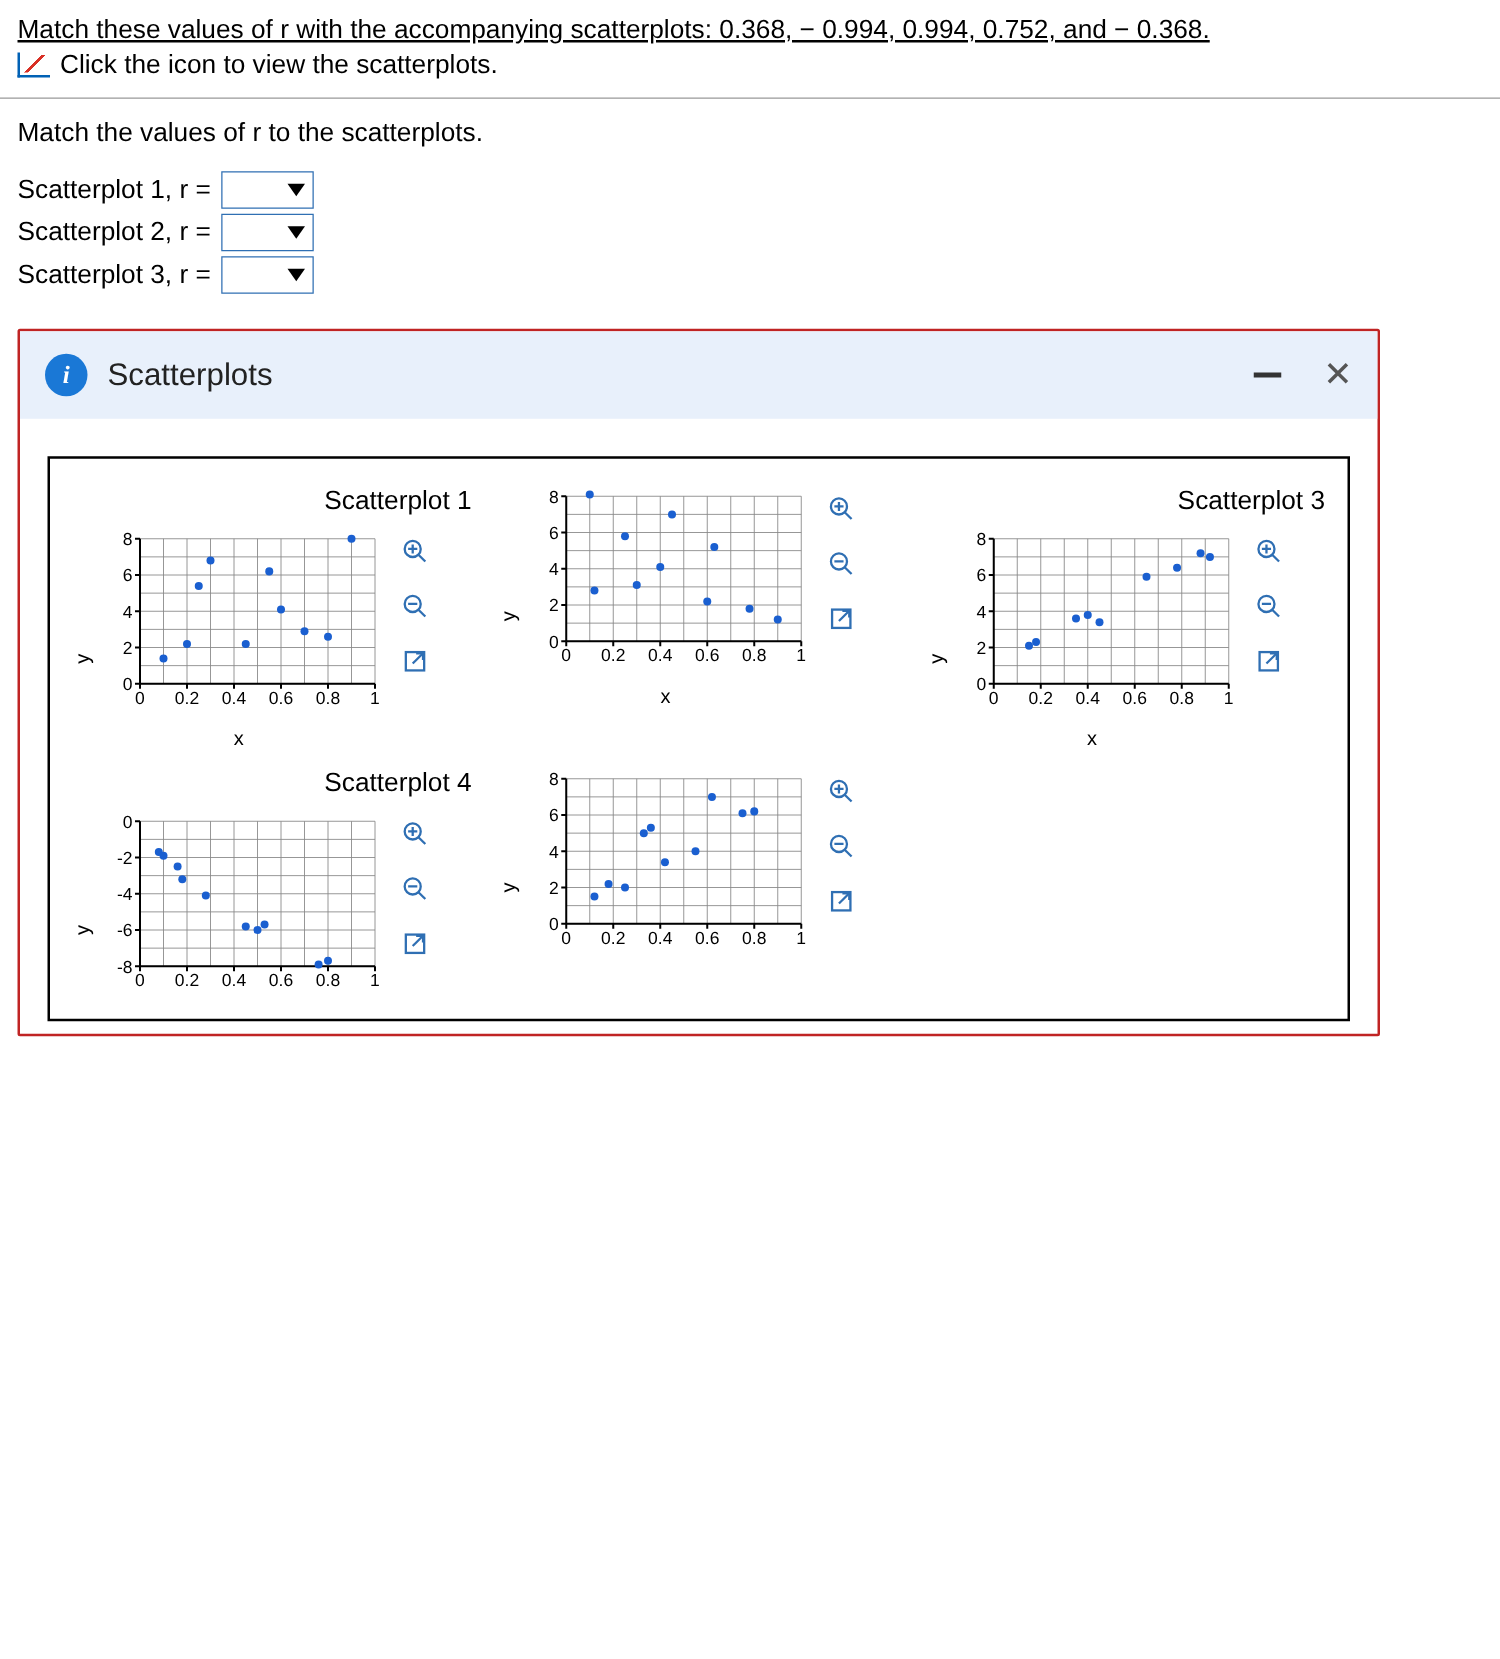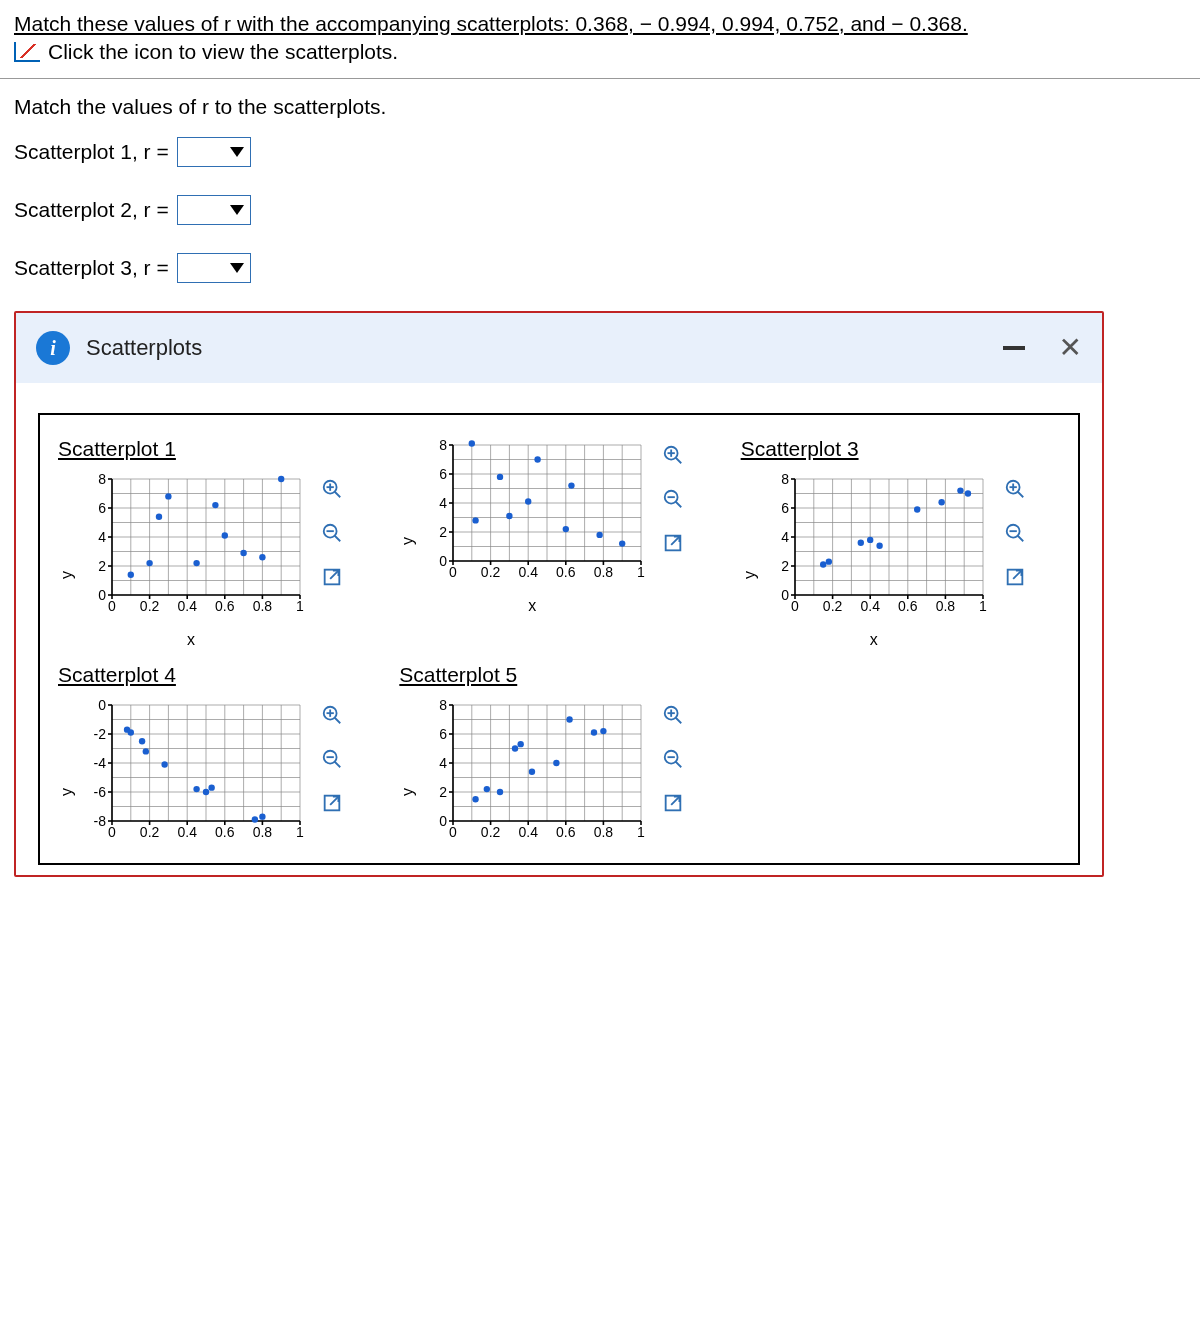--- a/index.html
+++ b/index.html
@@ -17,21 +17,21 @@
   .line-chart-icon {
     width:26px; height:20px; position:relative;
     border-left:2px solid #0061b5; border-bottom:2px solid #0061b5;
   }
   .line-chart-icon::after{
     content:""; position:absolute; left:1px; top:2px; width:22px; height:14px;
     background: linear-gradient(135deg, transparent 45%, #d93025 46%, #d93025 54%, transparent 55%);
   }
   hr.sep { border:none; border-top:1px solid #999; margin:0 -14px 16px -14px; }
   .subprompt { margin-bottom:18px; }
-  .match-rows { display:flex; flex-direction:column; gap:28px; margin-bottom:28px; }
+  .match-rows { display:flex; flex-direction:column; gap:4px; margin-bottom:28px; }
   .match-row { display:flex; align-items:center; gap:8px; }
   .sel-wrap {
     display:inline-flex; align-items:center; justify-content:flex-end;
     width:74px; height:30px; border:1px solid #2f6fb3; background:#fff;
     padding-right:6px;
   }
   .sel-caret {
     width:0;height:0;border-left:7px solid transparent;border-right:7px solid transparent;
     border-top:10px solid #000;
   }
@@ -41,33 +41,33 @@
     margin-top:10px; overflow:hidden;
   }
   .modal-header{
     background:#e8f0fb; display:flex; align-items:center; padding:18px 20px; gap:16px;
   }
   .info-badge{
     width:34px;height:34px;border-radius:50%;background:#1a78d6;color:#fff;
     display:flex;align-items:center;justify-content:center;font-family:Georgia,serif;
     font-style:italic;font-size:20px;font-weight:bold;
   }
-  .modal-title{ font-size:22px; color:#222; flex:1;}
+  .modal-title{ font-size:25px; color:#222; flex:1;}
   .min-icon{ width:22px;height:4px;background:#333; margin-right:18px;}
   .close-icon{ font-size:28px; color:#555; font-weight:300; line-height:1;}
   .modal-body{ padding:30px 22px 10px 22px; }
   .plots-frame{
     border:2px solid #000; padding:22px 18px 6px 18px;
   }
   .plots-grid{
     display:grid; grid-template-columns: repeat(3, 1fr);
     column-gap:22px; row-gap:14px;
   }
   .plot-cell{ }
-  .plot-title{ text-align:left; font-size:21px; margin-bottom:10px;text-decoration:underline; }
+  .plot-title{ text-align:right; font-size:21px; margin-bottom:10px; }
   .plot-row{ display:flex; align-items:flex-start; gap:12px; }
   .tool-col{ display:flex; flex-direction:column; gap:16px; padding-top:4px; }
   .tool-btn{
     width:28px;height:28px;display:flex;align-items:center;justify-content:center;
     color:#2f6fb3; font-size:20px;
   }
   .tool-btn svg{ width:22px;height:22px; stroke:#2f6fb3; fill:none; stroke-width:2; }
   .chart-wrap{ display:flex; }
   .ylab{
     writing-mode:vertical-rl; transform:rotate(180deg);
@@ -486,21 +486,20 @@
       <svg viewBox="0 0 24 24">
                     <rect x="4" y="4" width="16" height="16"></rect>
                     <line x1="10" y1="14" x2="19" y2="5"></line>
                     <polyline points="13,5 19,5 19,11"></polyline>
                   </svg>
     </div>
   </div>
     </div>
           </div>
           <div class="plot-cell">
-    <div class="plot-title">Scatterplot 5</div>
     <div class="plot-row">
       <div class="chart-wrap">
         <div class="ylab">y</div>
         <div class="chart-col">
           <svg class="scatter" width="230" height="160">
                     <line class="grid-line" x1="36" y1="8" x2="36" y2="124"></line>
                     <line class="grid-line" x1="54.8" y1="8" x2="54.8" y2="124"></line>
                     <line class="grid-line" x1="73.6" y1="8" x2="73.6" y2="124"></line>
                     <line class="grid-line" x1="92.4" y1="8" x2="92.4" y2="124"></line>
                     <line class="grid-line" x1="111.2" y1="8" x2="111.2" y2="124"></line>

